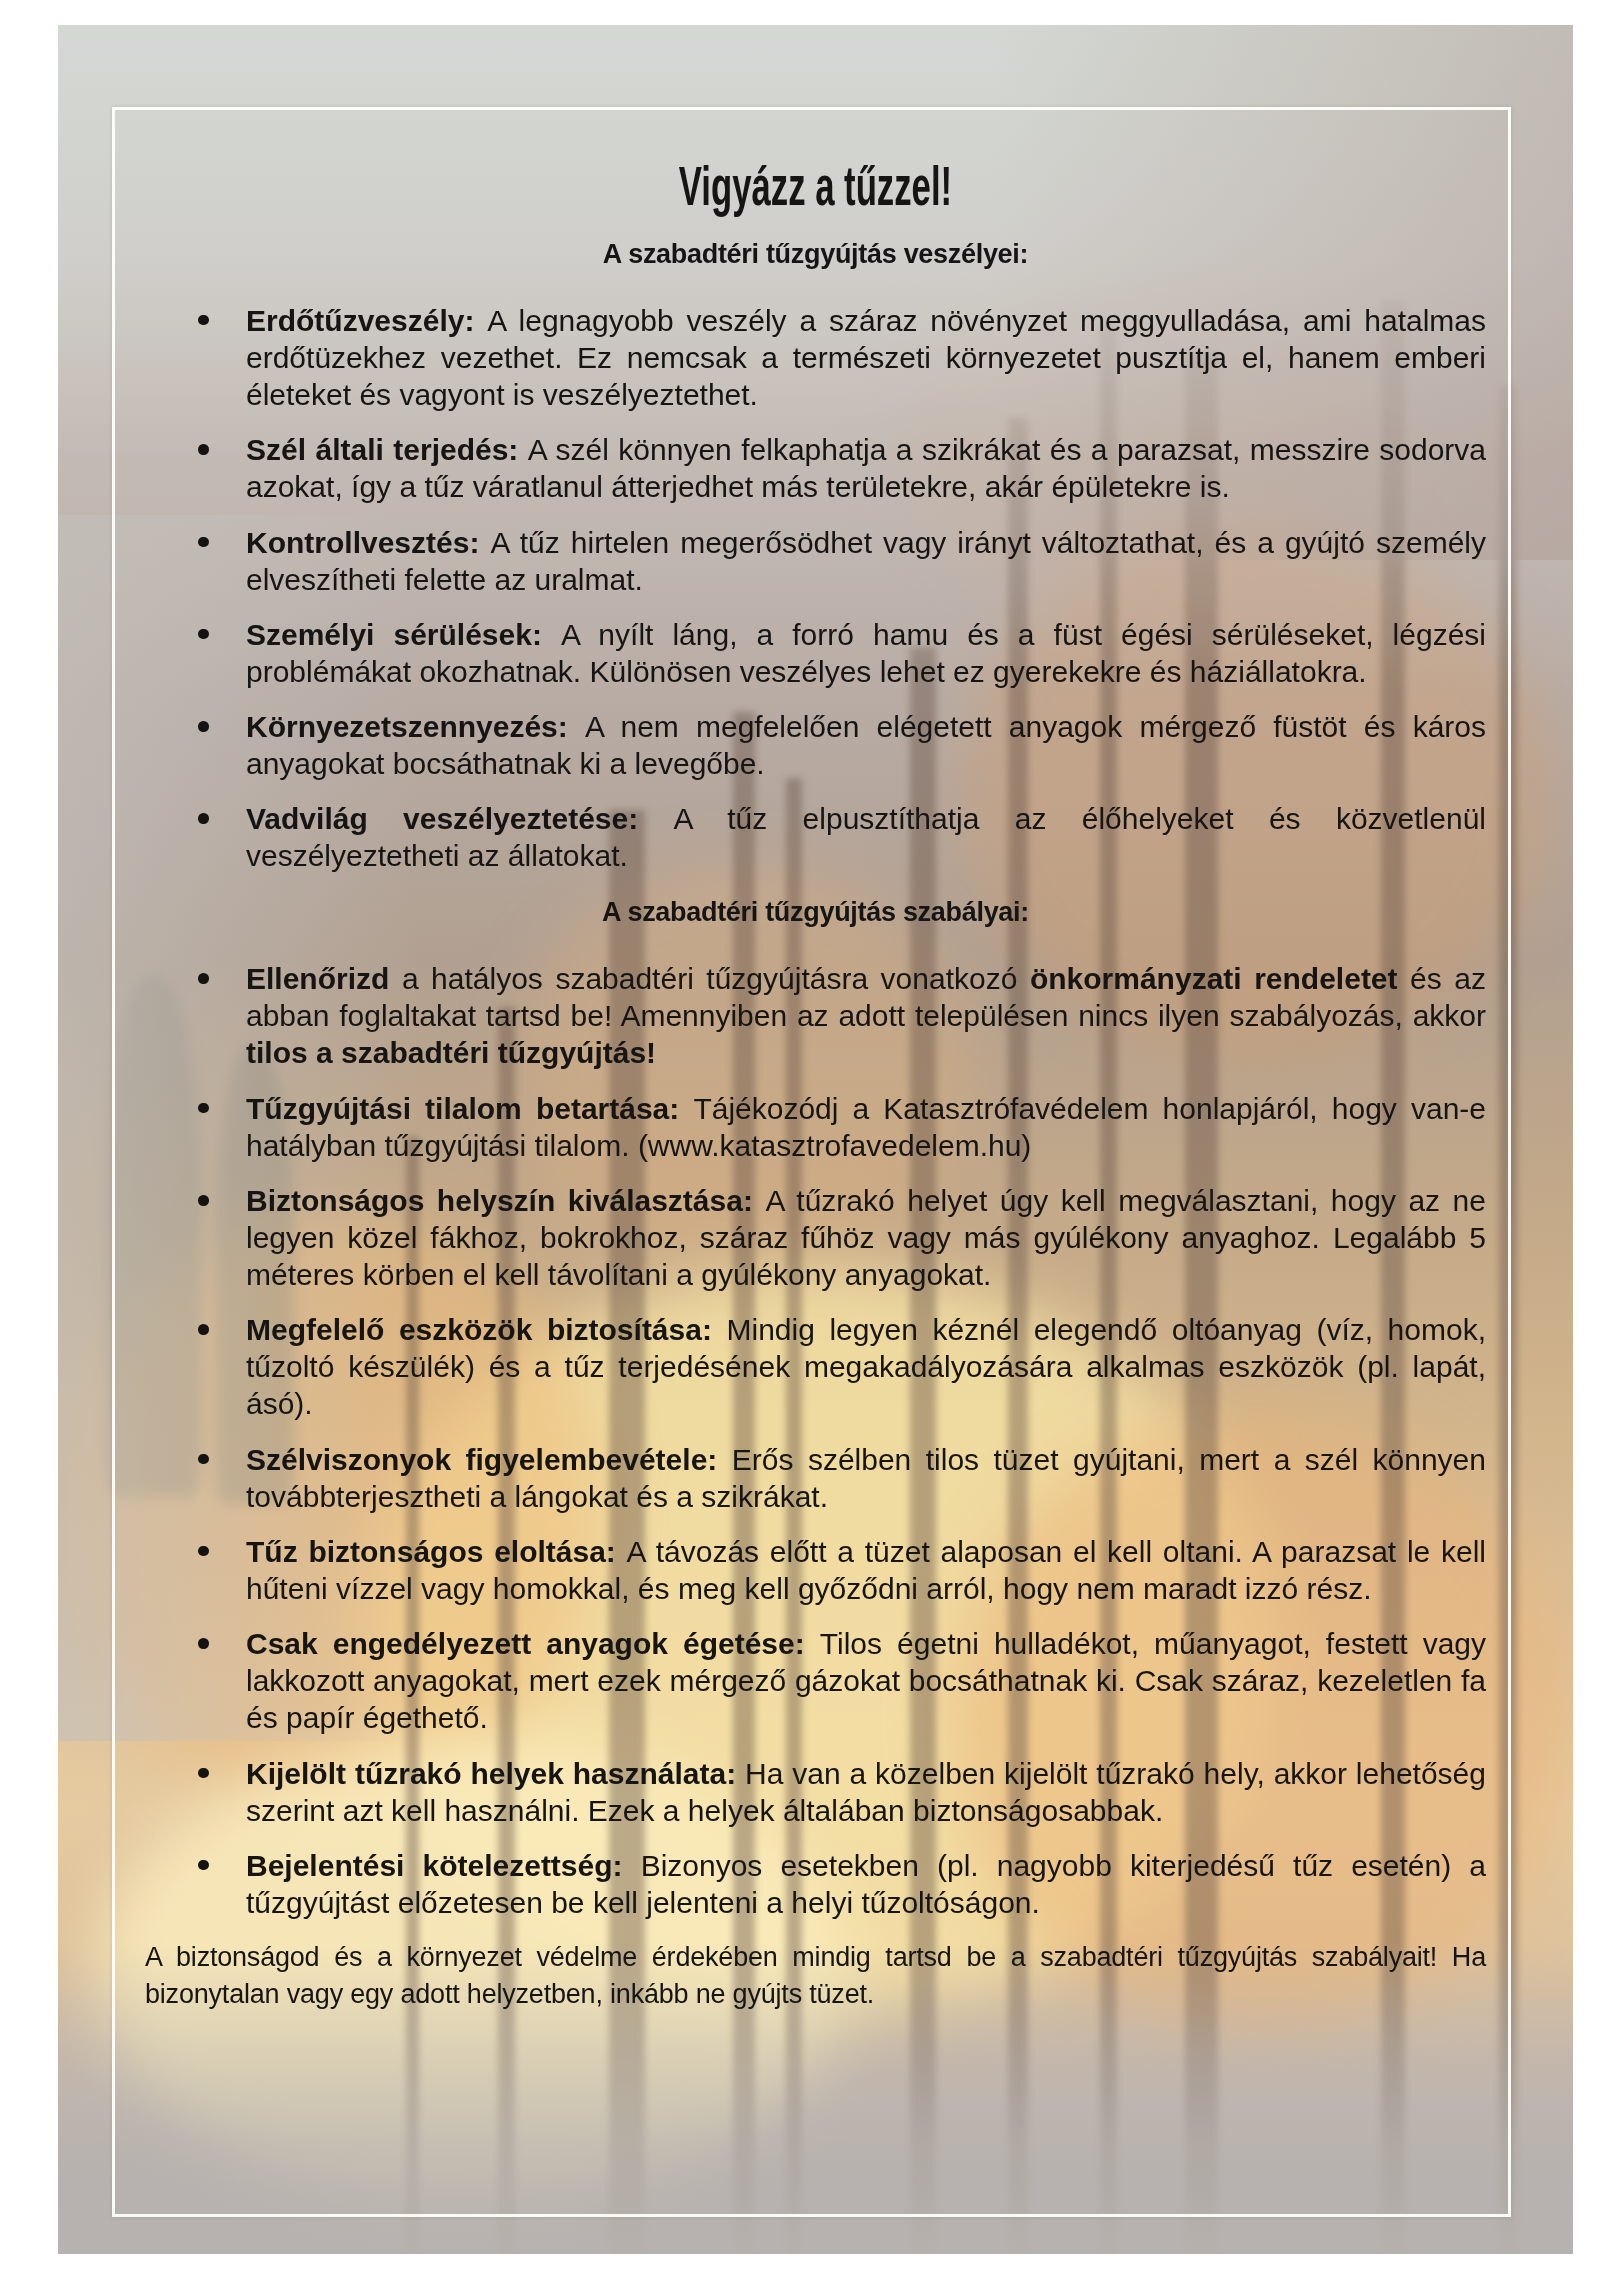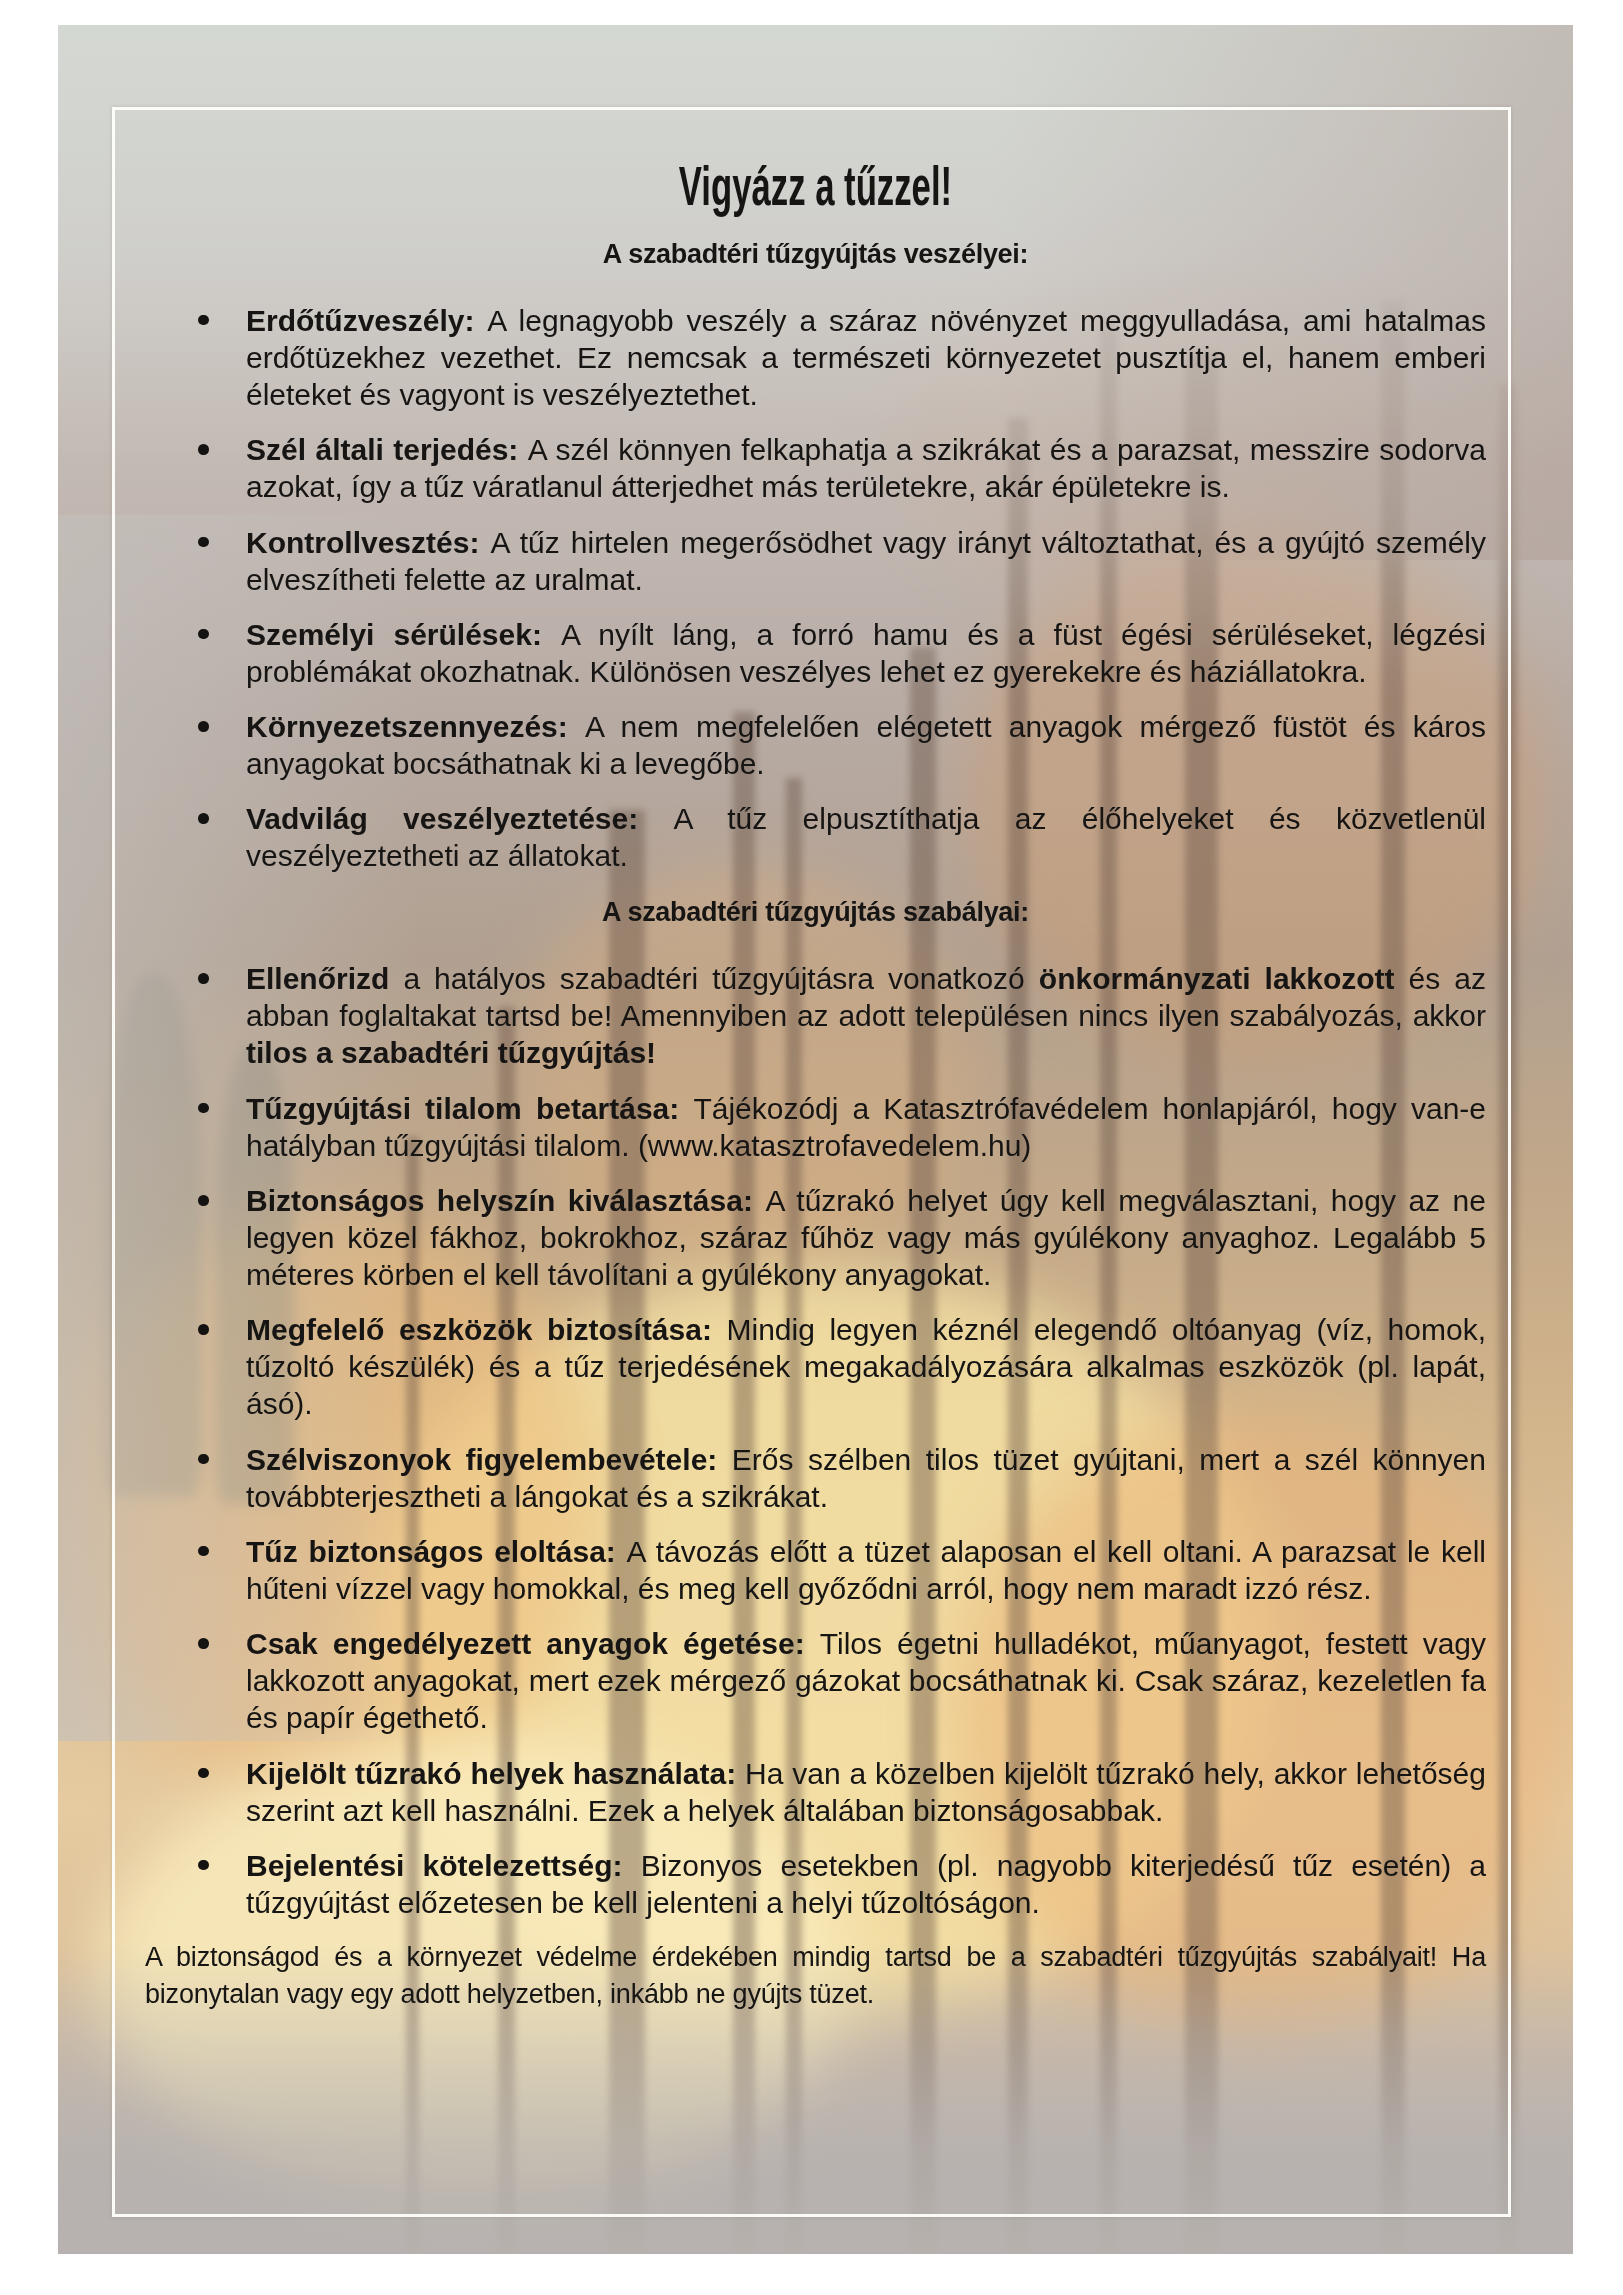--- a/index.html
+++ b/index.html
@@ -120,21 +120,21 @@
       <ul class="bullet-list">
         <li><span class="dot"></span><span class="seg bold">Erdőtűzveszély: </span><span class="seg">A legnagyobb veszély a száraz növényzet meggyulladása, ami hatalmas erdőtüzekhez vezethet. Ez nemcsak a természeti környezetet pusztítja el, hanem emberi életeket és vagyont is veszélyeztethet.</span></li>
         <li><span class="dot"></span><span class="seg bold">Szél általi terjedés: </span><span class="seg">A szél könnyen felkaphatja a szikrákat és a parazsat, messzire sodorva azokat, így a tűz váratlanul átterjedhet más területekre, akár épületekre is.</span></li>
         <li><span class="dot"></span><span class="seg bold">Kontrollvesztés: </span><span class="seg">A tűz hirtelen megerősödhet vagy irányt változtathat, és a gyújtó személy elveszítheti felette az uralmat.</span></li>
         <li><span class="dot"></span><span class="seg bold">Személyi sérülések: </span><span class="seg">A nyílt láng, a forró hamu és a füst égési sérüléseket, légzési problémákat okozhatnak. Különösen veszélyes lehet ez gyerekekre és háziállatokra.</span></li>
         <li><span class="dot"></span><span class="seg bold">Környezetszennyezés: </span><span class="seg">A nem megfelelően elégetett anyagok mérgező füstöt és káros anyagokat bocsáthatnak ki a levegőbe.</span></li>
         <li><span class="dot"></span><span class="seg bold">Vadvilág veszélyeztetése: </span><span class="seg">A tűz elpusztíthatja az élőhelyeket és közvetlenül veszélyeztetheti az állatokat.</span></li>
       </ul>
       <div class="section-heading">A szabadtéri tűzgyújtás szabályai:</div>
       <ul class="bullet-list">
-        <li><span class="dot"></span><span class="seg bold">Ellenőrizd</span><span class="seg"> a hatályos szabadtéri tűzgyújtásra vonatkozó </span><span class="seg bold">önkormányzati lakkozott</span><span class="seg"> és az abban foglaltakat tartsd be! Amennyiben az adott településen nincs ilyen szabályozás, akkor </span><span class="seg bold">tilos a szabadtéri tűzgyújtás!</span></li>
+        <li><span class="dot"></span><span class="seg bold">Ellenőrizd</span><span class="seg"> a hatályos szabadtéri tűzgyújtásra vonatkozó </span><span class="seg bold">önkormányzati rendeletet</span><span class="seg"> és az abban foglaltakat tartsd be! Amennyiben az adott településen nincs ilyen szabályozás, akkor </span><span class="seg bold">tilos a szabadtéri tűzgyújtás!</span></li>
         <li><span class="dot"></span><span class="seg bold">Tűzgyújtási tilalom betartása: </span><span class="seg">Tájékozódj a Katasztrófavédelem honlapjáról, hogy van-e hatályban tűzgyújtási tilalom. (www.katasztrofavedelem.hu)</span></li>
         <li><span class="dot"></span><span class="seg bold">Biztonságos helyszín kiválasztása: </span><span class="seg">A tűzrakó helyet úgy kell megválasztani, hogy az ne legyen közel fákhoz, bokrokhoz, száraz fűhöz vagy más gyúlékony anyaghoz. Legalább 5 méteres körben el kell távolítani a gyúlékony anyagokat.</span></li>
         <li><span class="dot"></span><span class="seg bold">Megfelelő eszközök biztosítása: </span><span class="seg">Mindig legyen kéznél elegendő oltóanyag (víz, homok, tűzoltó készülék) és a tűz terjedésének megakadályozására alkalmas eszközök (pl. lapát, ásó).</span></li>
         <li><span class="dot"></span><span class="seg bold">Szélviszonyok figyelembevétele: </span><span class="seg">Erős szélben tilos tüzet gyújtani, mert a szél könnyen továbbterjesztheti a lángokat és a szikrákat.</span></li>
         <li><span class="dot"></span><span class="seg bold">Tűz biztonságos eloltása: </span><span class="seg">A távozás előtt a tüzet alaposan el kell oltani. A parazsat le kell hűteni vízzel vagy homokkal, és meg kell győződni arról, hogy nem maradt izzó rész.</span></li>
         <li><span class="dot"></span><span class="seg bold">Csak engedélyezett anyagok égetése: </span><span class="seg">Tilos égetni hulladékot, műanyagot, festett vagy lakkozott anyagokat, mert ezek mérgező gázokat bocsáthatnak ki. Csak száraz, kezeletlen fa és papír égethető.</span></li>
         <li><span class="dot"></span><span class="seg bold">Kijelölt tűzrakó helyek használata: </span><span class="seg">Ha van a közelben kijelölt tűzrakó hely, akkor lehetőség szerint azt kell használni. Ezek a helyek általában biztonságosabbak.</span></li>
         <li><span class="dot"></span><span class="seg bold">Bejelentési kötelezettség: </span><span class="seg">Bizonyos esetekben (pl. nagyobb kiterjedésű tűz esetén) a tűzgyújtást előzetesen be kell jelenteni a helyi tűzoltóságon.</span></li>
       </ul>
     </div>

